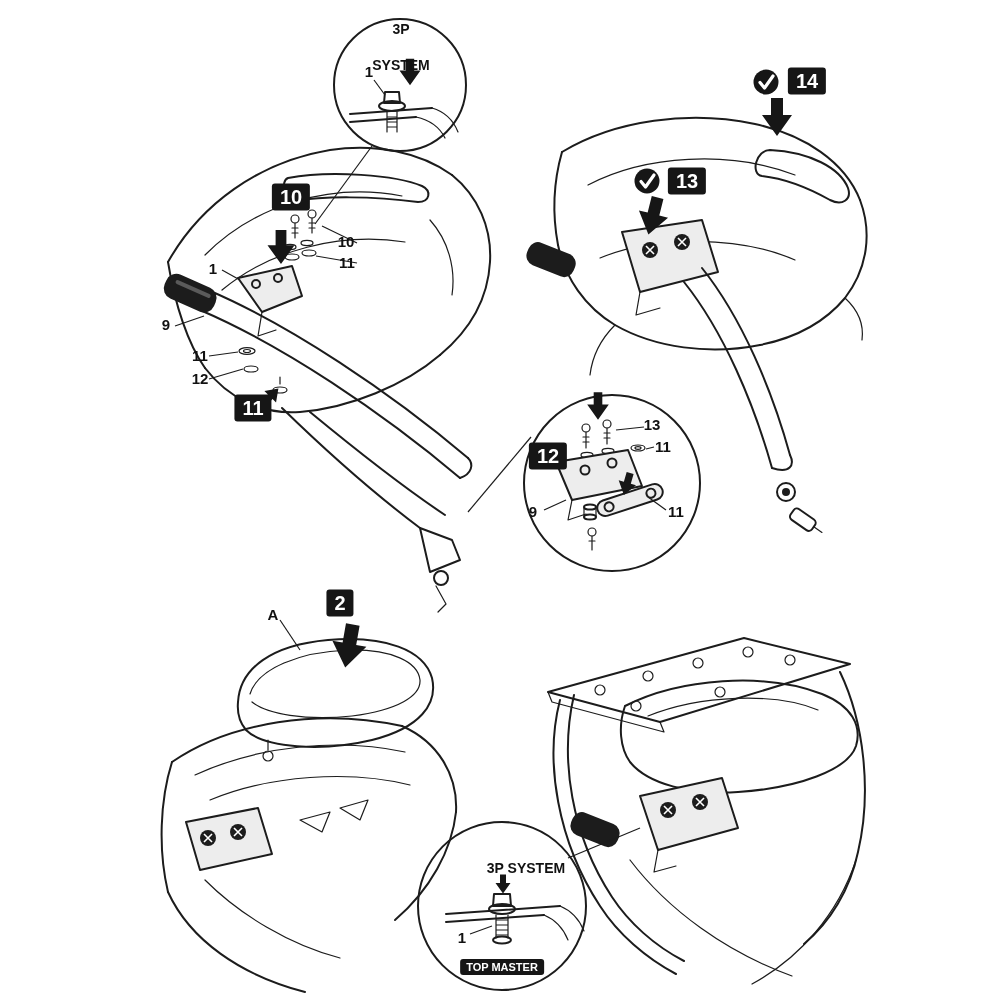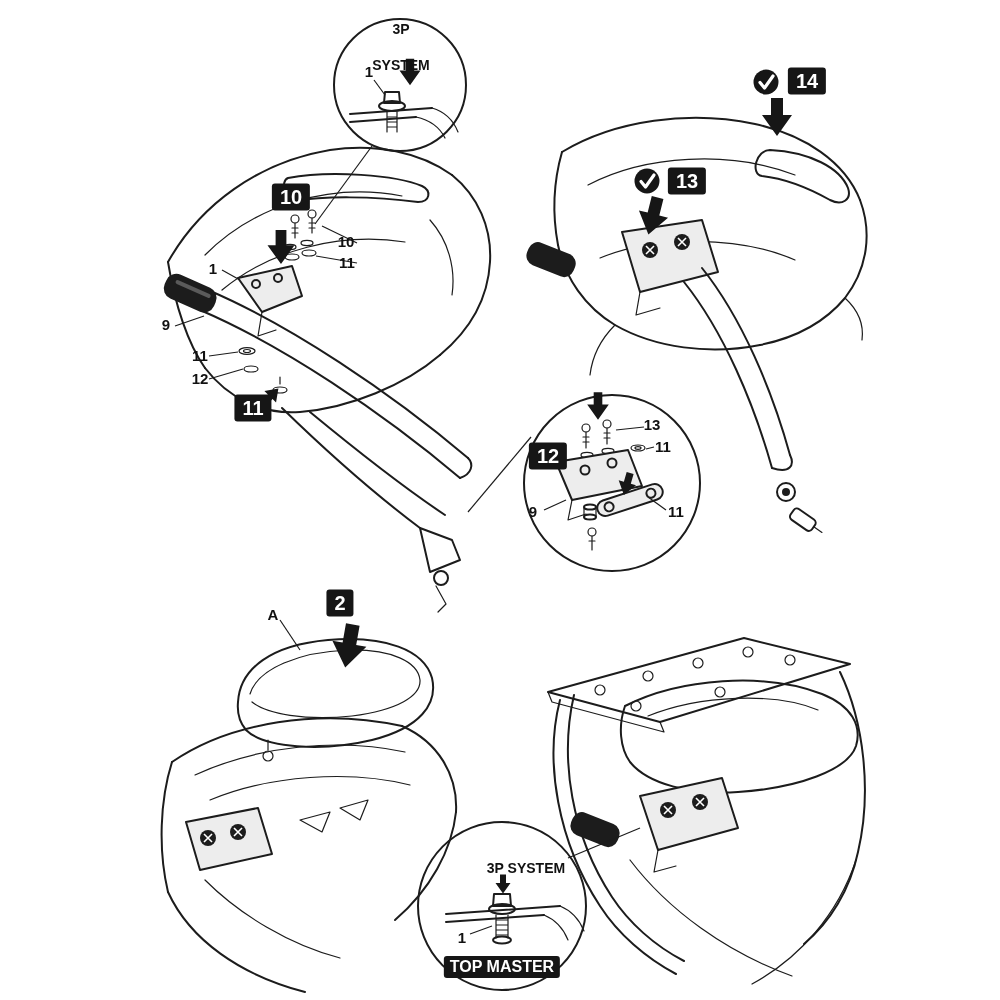--- a/index.html
+++ b/index.html
@@ -8,21 +8,21 @@
   svg{position:absolute;left:0;top:0;}
   .ln{fill:none;stroke:#1c1c1c;stroke-width:2;stroke-linecap:round;stroke-linejoin:round;}
   .thin{stroke-width:1.2;}
   .leader{fill:none;stroke:#1c1c1c;stroke-width:1.2;}
   .fill-grey{fill:#ededed;}
   .fill-dark{fill:#1c1c1c;stroke:none;}
   .lbl{position:absolute;transform:translate(-50%,-50%);font-weight:bold;font-size:15px;color:#111;
        white-space:nowrap;z-index:5;}
   .badge{position:absolute;transform:translate(-50%,-50%);background:#161616;color:#fff;
          font-weight:bold;font-size:20px;padding:2px 8px;border-radius:3px;white-space:nowrap;z-index:5;}
-  .badge.small{font-size:16px;padding:2px 6px;}
+  .badge.small{font-size:11px;padding:2px 6px;}
   .callout-title{position:absolute;transform:translate(-50%,-50%);font-weight:bold;font-size:14px;
                  color:#111;text-align:center;line-height:1.15;z-index:5;white-space:nowrap;}
 </style>
 </head>
 <body>
 
 <div class="stage">
 
   <svg width="1000" height="1000" viewBox="0 0 1000 1000">
     <defs>

